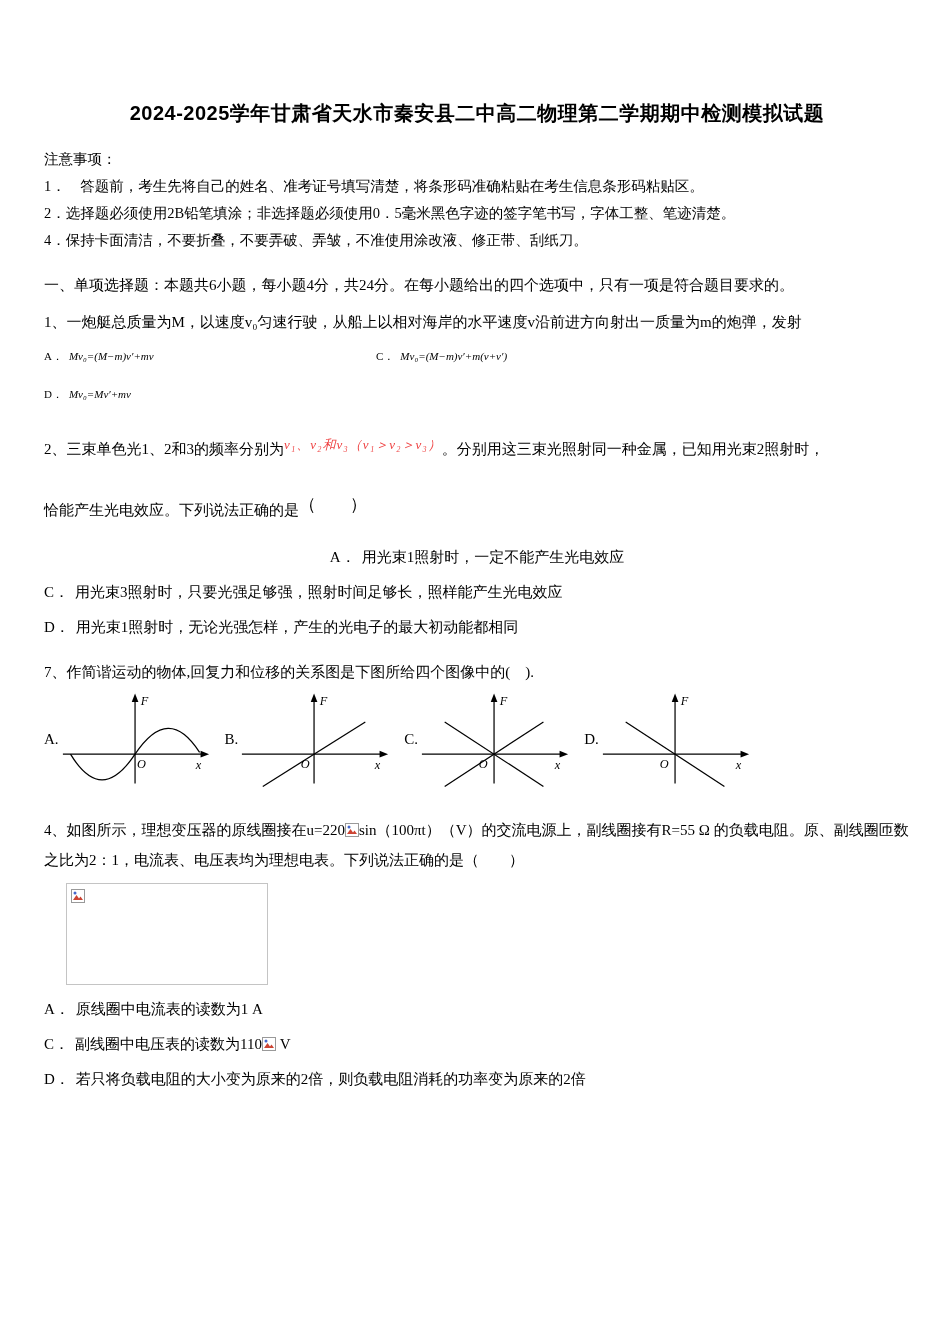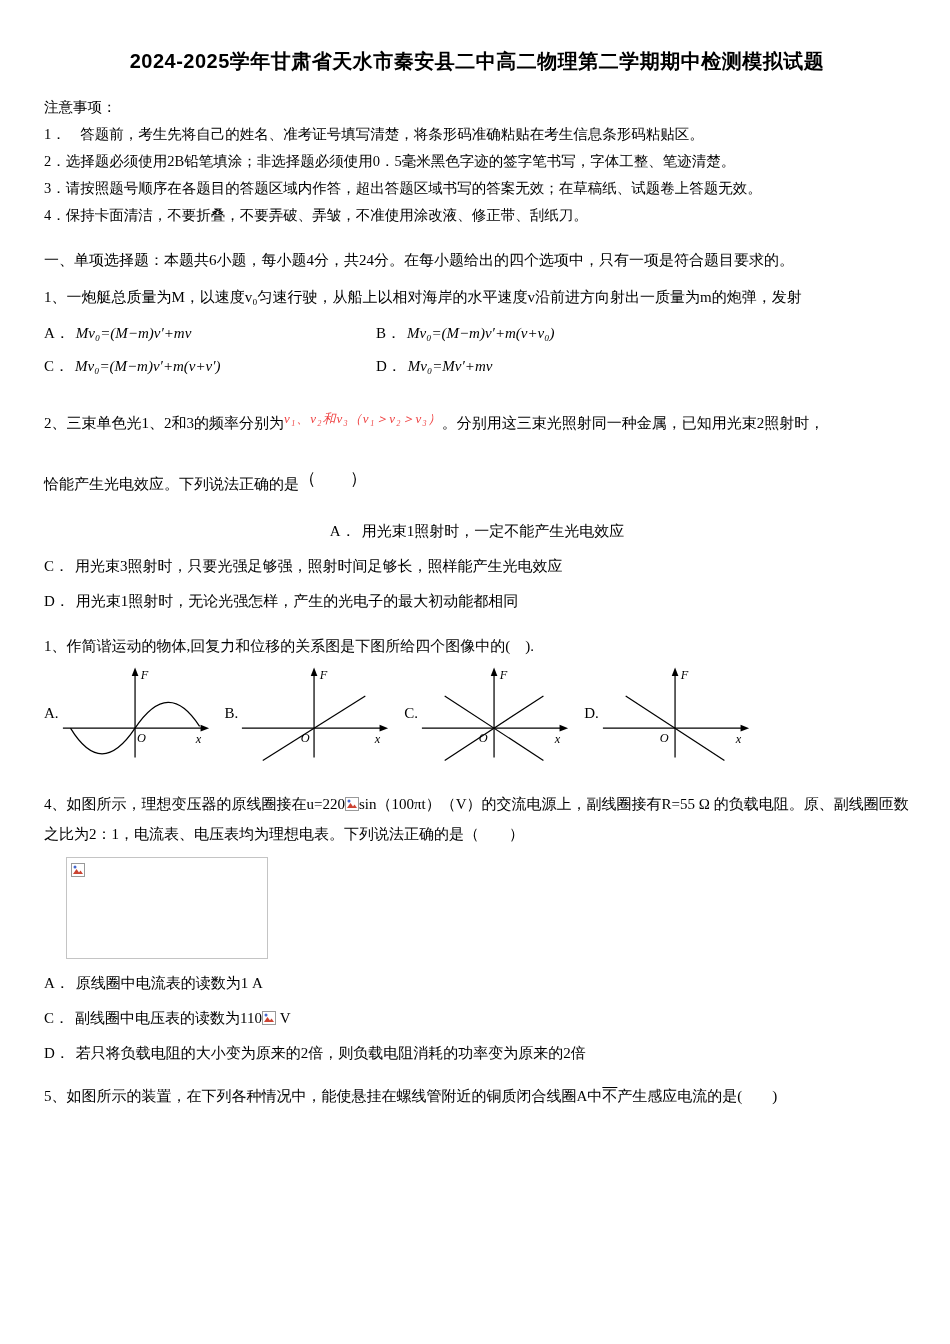--- a/index.html
+++ b/index.html
@@ -1,34 +1,34 @@
 <!DOCTYPE html>
 <html><head>
 <meta charset="utf-8">
 <style>
   html,body{margin:0;padding:0;background:#ffffff;}
   .page{
     width:950px;height:1344px;box-sizing:border-box;
-    padding:48px 40px 0 44px;overflow:hidden;
+    padding:100px 40px 0 44px;overflow:hidden;
     font-family:"Liberation Serif","DejaVu Serif",serif;
     font-size:15px;color:#000;background:#fff;
   }
   .title{
     font-family:"Liberation Sans","DejaVu Sans",sans-serif;
     font-size:20px;font-weight:bold;text-align:center;
     margin:0 0 22px 0;letter-spacing:0.5px;
   }
   .notes p{margin:0 0 7px 0;line-height:20px;font-size:14.5px;font-family:Liberation Serif, serif;}
   .notes-header{font-size:15px;margin:0 0 6px 0;}
   .section-header{margin:26px 0 0 0;font-size:15px;}
   .q-stem{margin:16px 0 0 0;line-height:22px;}
   .q1-stem2{margin-top:20px;}
   .q1-options{
     margin-top:16px;display:grid;grid-template-columns:332px 1fr;
-    row-gap:14px;font-size:15px;
+    row-gap:23px;font-size:11px;
   }
   .formula{font-style:italic;}
   .opt-label{margin-right:6px;}
   .q2-line1{margin-top:32px;}
   .q2-line2{margin-top:34px;}
   .freqs{font-style:italic;color:#ef4444;font-size:13px;vertical-align:5px;letter-spacing:1px;}
   .raised-bracket{font-size:17px;vertical-align:5px;}
   .option-line{margin-top:14px;line-height:20px;}
   .first-opt{margin-top:26px;text-align:center;}
   .q3-stem{margin-top:24px;}
@@ -56,34 +56,30 @@
 <body>
 
 <div class="page">
 
   <h1 class="title">2024-2025学年甘肃省天水市秦安县二中高二物理第二学期期中检测模拟试题</h1>
 
   <div class="notes">
     <p class="notes-header">注意事项：</p>
     <p>1．　答题前，考生先将自己的姓名、准考证号填写清楚，将条形码准确粘贴在考生信息条形码粘贴区。</p>
     <p>2．选择题必须使用2B铅笔填涂；非选择题必须使用0．5毫米黑色字迹的签字笔书写，字体工整、笔迹清楚。</p>
-    <p>3．请按照题号顺序在各题目的答题区域内作答，超出答题区域书写的答案无效；在草稿纸、试题卷上答题无效。</p>
     <p>4．保持卡面清洁，不要折叠，不要弄破、弄皱，不准使用涂改液、修正带、刮纸刀。</p>
   </div>
 
   <p class="section-header">一、单项选择题：本题共6小题，每小题4分，共24分。在每小题给出的四个选项中，只有一项是符合题目要求的。</p>
 
   <div>
     <p class="q-stem">1、一炮艇总质量为M，以速度v₀匀速行驶，从船上以相对海岸的水平速度v沿前进方向射出一质量为m的炮弹，发射</p>
     <div class="q1-options">
       <div>
         <span class="opt-label">A．</span><span class="formula">Mv₀=(M−m)v′+mv</span>
-      </div>
-      <div>
-        <span class="opt-label">B．</span><span class="formula">Mv₀=(M−m)v′+m(v+v₀)</span>
       </div>
       <div>
         <span class="opt-label">C．</span><span class="formula">Mv₀=(M−m)v′+m(v+v′)</span>
       </div>
       <div>
         <span class="opt-label">D．</span><span class="formula">Mv₀=Mv′+mv</span>
       </div>
     </div>
   </div>
 
@@ -93,21 +89,21 @@
     </p>
     <p class="q-stem q2-line2">
       <span>恰能产生光电效应。下列说法正确的是</span><span class="raised-bracket">（　　）</span>
     </p>
     <p class="option-line first-opt"><span class="opt-label">A．</span><span>用光束1照射时，一定不能产生光电效应</span></p>
     <p class="option-line"><span class="opt-label">C．</span><span>用光束3照射时，只要光强足够强，照射时间足够长，照样能产生光电效应</span></p>
     <p class="option-line"><span class="opt-label">D．</span><span>用光束1照射时，无论光强怎样，产生的光电子的最大初动能都相同</span></p>
   </div>
 
   <div>
-    <p class="q-stem q3-stem">1、作简谐运动的物体,回复力和位移的关系图是下图所给四个图像中的(　).</p>
+    <p class="q-stem q3-stem">7、作简谐运动的物体,回复力和位移的关系图是下图所给四个图像中的(　).</p>
     <div class="graphs-row">
 
       <div class="graph-cell">
         <span class="g-label">A.</span>
         <svg class="graph" width="150" height="100" viewBox="0 0 158 100">
           <line x1="2" y1="66" x2="150" y2="66"></line>
           <path class="arrow" d="M156,66 l-9,-3.5 v7 z"></path>
           <line x1="78" y1="97" x2="78" y2="8"></line>
           <path class="arrow" d="M78,2 l-3.5,9 h7 z"></path>
           <path class="curve" d="M10,66 C32,102 54,102 78,66 C102,30 124,30 146,64"></path>
@@ -180,19 +176,14 @@
     </div>
     <p class="option-line"><span class="opt-label">A．</span><span>原线圈中电流表的读数为1  A</span></p>
     <p class="option-line"><span class="opt-label">C．</span><span>副线圈中电压表的读数为110</span><svg class="bimg" width="14" height="14" viewBox="0 0 14 14">
           <rect x="0.5" y="0.5" width="13" height="13" fill="#ffffff" stroke="#999"></rect>
           <path d="M2,11 L5.5,6 L8,9.5 L9.5,7.5 L12,11 Z" fill="#cc4433"></path>
           <circle cx="4" cy="4" r="1.5" fill="#4466cc"></circle>
         </svg> <span>V</span></p>
     <p class="option-line"><span class="opt-label">D．</span><span>若只将负载电阻的大小变为原来的2倍，则负载电阻消耗的功率变为原来的2倍</span></p>
   </div>
 
-  <div>
-    <p class="q-stem q5-stem">
-      <span>5、如图所示的装置，在下列各种情况中，能使悬挂在螺线管附近的铜质闭合线圈A中</span><span class="emph">不</span><span>产生感应电流的是(　　)</span>
-    </p>
-  </div>
 
 </div>
 
 </body></html>

